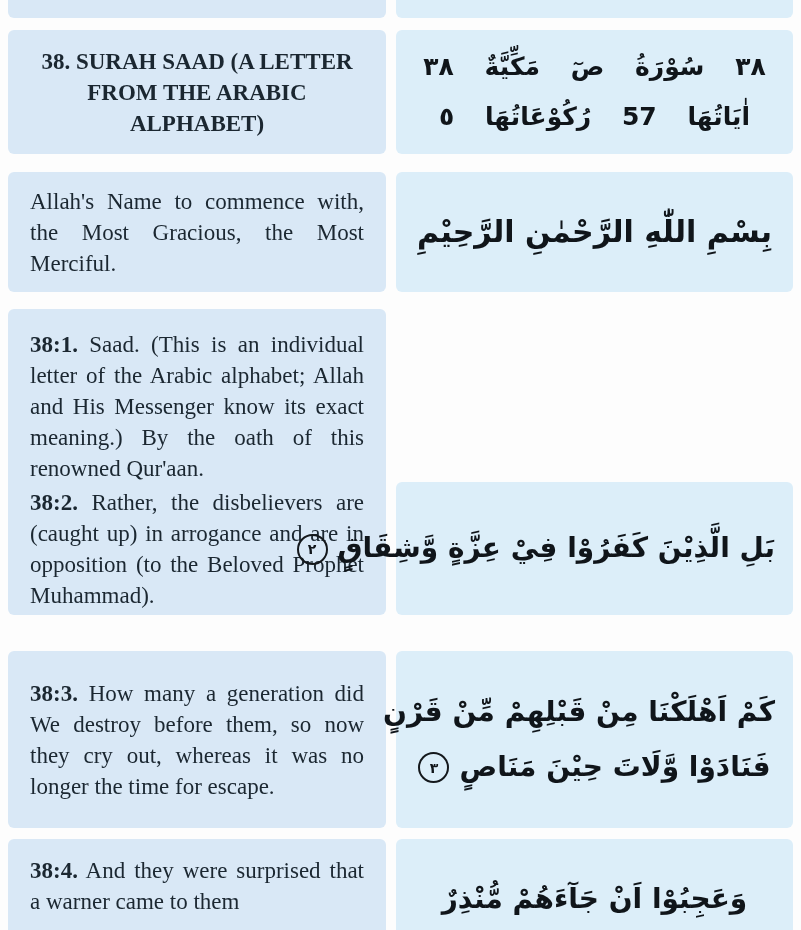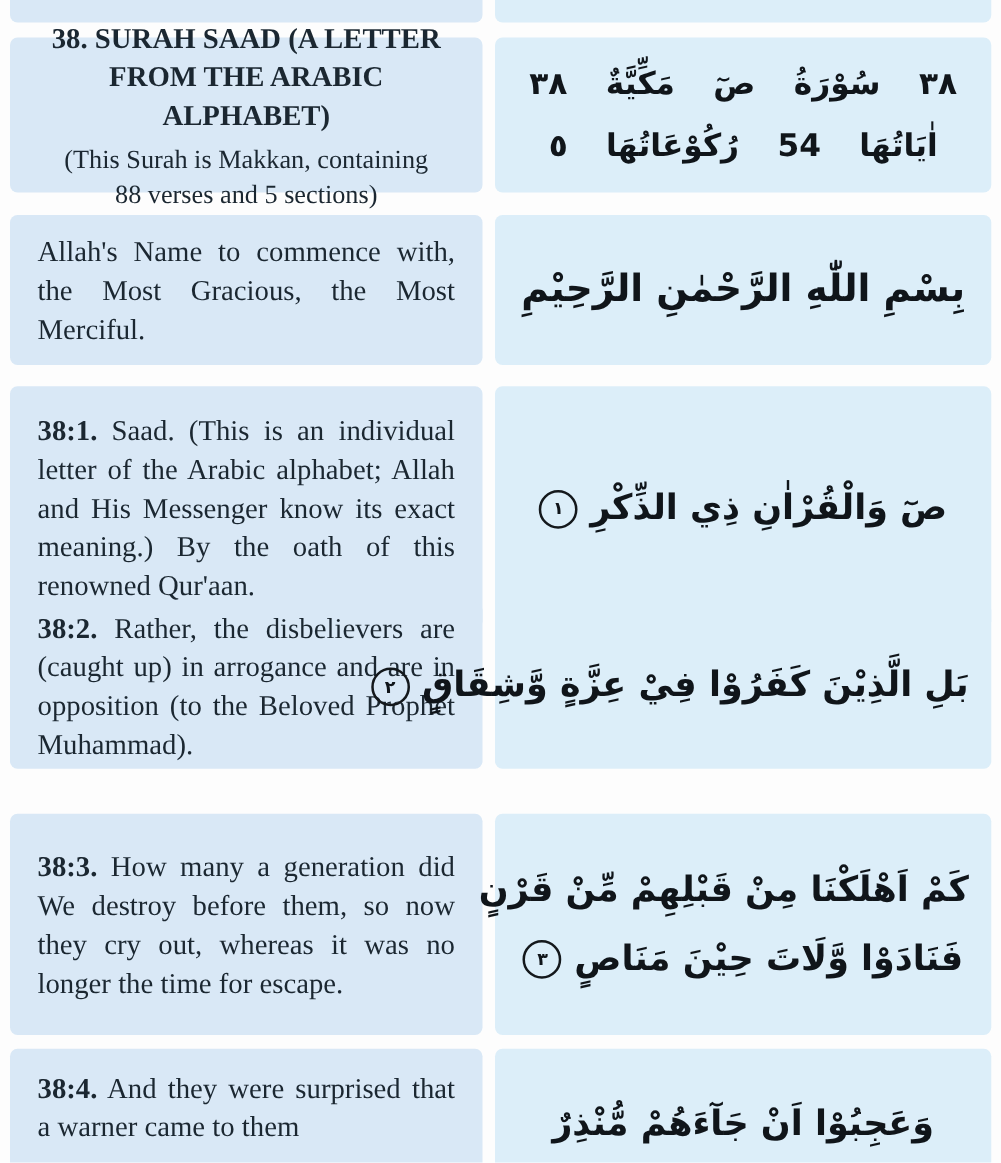--- a/index.html
+++ b/index.html
@@ -64,44 +64,35 @@
 <div class="page">
 
   <div class="card col-left r0"></div>
   <div class="card col-right r0"></div>
 
   <section class="card col-left r1 hdr-card">
     <p class="hdr-title">
       <span>38. SURAH SAAD (A LETTER</span><br>
       <span>FROM THE ARABIC ALPHABET)</span>
     </p>
-    <p class="hdr-sub">
-      <span>(This Surah is Makkan, containing</span><br>
-      <span>88 verses and 5 sections)</span>
-    </p>
   </section>
   <section class="card col-right r1 ar-card">
     <div class="ar-line ar-head">٣٨ سُوْرَةُ صٓ مَكِّيَّةٌ ٣٨</div>
-    <div class="ar-line ar-head">اٰيَاتُهَا 54 رُكُوْعَاتُهَا ٥</div>
+    <div class="ar-line ar-head">اٰيَاتُهَا 57 رُكُوْعَاتُهَا ٥</div>
   </section>
 
   <section class="card col-left r2 eng-card">
     <p class="eng">Allah's Name to commence with, the Most Gracious, the Most Merciful.</p>
   </section>
   <section class="card col-right r2 ar-card">
     <div class="ar-line ar-basmala">بِسْمِ اللّٰهِ الرَّحْمٰنِ الرَّحِيْمِ</div>
   </section>
 
   <section class="card col-left r3 eng-card">
     <p class="eng"><b class="ref">38:1.</b> <span>Saad. (This is an individual letter of the Arabic alphabet; Allah and His Messenger know its exact meaning.) By the oath of this renowned Qur'aan.</span></p>
-  </section>
-  <section class="card col-right r3 ar-card">
-    <div class="ar-line">
-      <span>صٓ وَالْقُرْاٰنِ ذِي الذِّكْرِ</span><span class="ayah">١</span>
-    </div>
   </section>
 
   <section class="card col-left r4 eng-card">
     <p class="eng"><b class="ref">38:2.</b> <span>Rather, the disbelievers are (caught up) in arrogance and are in opposition (to the Beloved Prophet Muhammad).</span></p>
   </section>
   <section class="card col-right r4 ar-card">
     <div class="ar-line">
       <span>بَلِ الَّذِيْنَ كَفَرُوْا فِيْ عِزَّةٍ وَّشِقَاقٍ</span><span class="ayah">٢</span>
     </div>
   </section>

